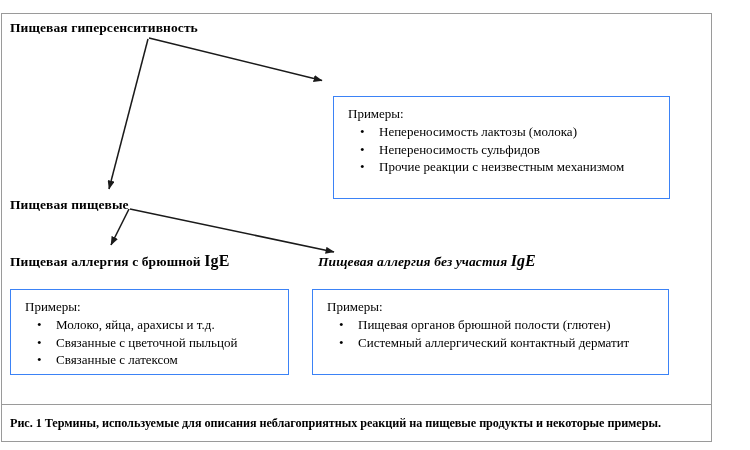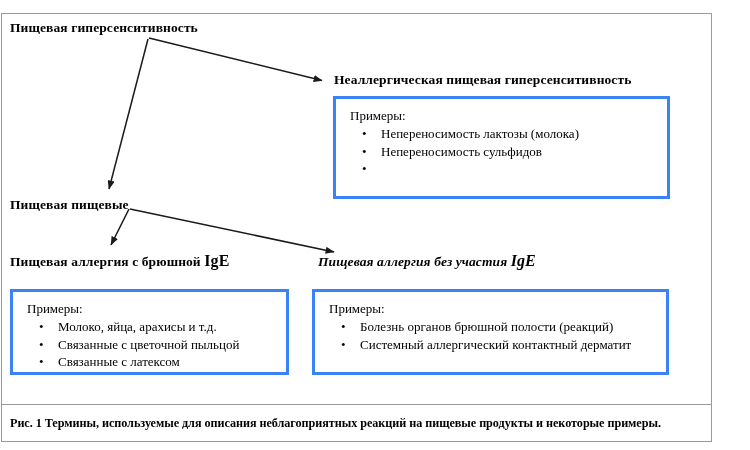--- a/index.html
+++ b/index.html
@@ -63,21 +63,21 @@
 
   .ige-mark {
     font-size: 16px;
     font-weight: bold;
     font-family: "Liberation Serif", "DejaVu Serif", serif;
   }
 
   
   .example-box {
     position: absolute;
-    border: 3px solid #3b82f6;
+    border: 1px solid #3b82f6;
     box-sizing: border-box;
     background: #ffffff;
   }
 
   .box-nonallergic { left: 333px; top: 96px;  width: 337px; height: 103px; }
   .box-ige         { left: 10px;  top: 289px; width: 279px; height: 86px;  }
   .box-nonige      { left: 312px; top: 289px; width: 357px; height: 86px;  }
 
   .box-inner {
     padding: 9px 0 0 14px;
@@ -159,21 +159,20 @@
       <line x1="129" y1="209" x2="111" y2="245" stroke="#1a1a1a" stroke-width="1.5" marker-end="url(#arrowhead)"></line>
     </g>
 
     <g>
       <line x1="130" y1="209" x2="334" y2="252" stroke="#1a1a1a" stroke-width="1.5" marker-end="url(#arrowhead)"></line>
     </g>
   </svg>
 
   <div class="node-heading heading-root">Пищевая гиперсенситивность</div>
 
-  <div class="node-heading heading-nonallerg">Неаллергическая пищевая  гиперсенситивность</div>
 
   <div class="node-heading heading-allergy">Пищевая пищевые</div>
 
   <div class="node-heading heading-ige">
     <span>Пищевая аллергия с брюшной </span><span class="ige-mark">IgE</span>
   </div>
 
   <div class="node-heading heading-nonige">
     <span>Пищевая аллергия без участия </span><span class="ige-mark">IgE</span>
   </div>
@@ -185,20 +184,21 @@
         <li>
           <span class="bullet-dot">•</span>
           <span>Непереносимость лактозы (молока)</span>
         </li>
         <li>
           <span class="bullet-dot">•</span>
           <span>Непереносимость сульфидов</span>
         </li>
         <li>
           <span class="bullet-dot">•</span>
+          <span>Прочие реакции с неизвестным механизмом</span>
         </li>
       </ul>
     </div>
   </div>
 
   <div class="example-box box-ige">
     <div class="box-inner">
       <div class="examples-label">Примеры:</div>
       <ul class="examples-list">
         <li>
@@ -216,21 +216,21 @@
       </ul>
     </div>
   </div>
 
   <div class="example-box box-nonige">
     <div class="box-inner">
       <div class="examples-label">Примеры:</div>
       <ul class="examples-list">
         <li>
           <span class="bullet-dot">•</span>
-          <span>Болезнь органов брюшной полости (реакций)</span>
+          <span>Пищевая органов брюшной полости (глютен)</span>
         </li>
         <li>
           <span class="bullet-dot">•</span>
           <span>Системный аллергический контактный дерматит</span>
         </li>
       </ul>
     </div>
   </div>
 
   <div class="caption-rule"></div>

